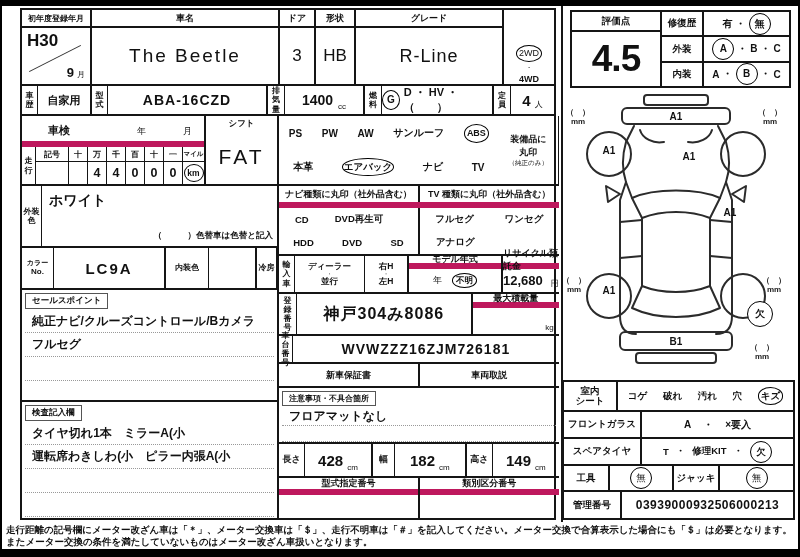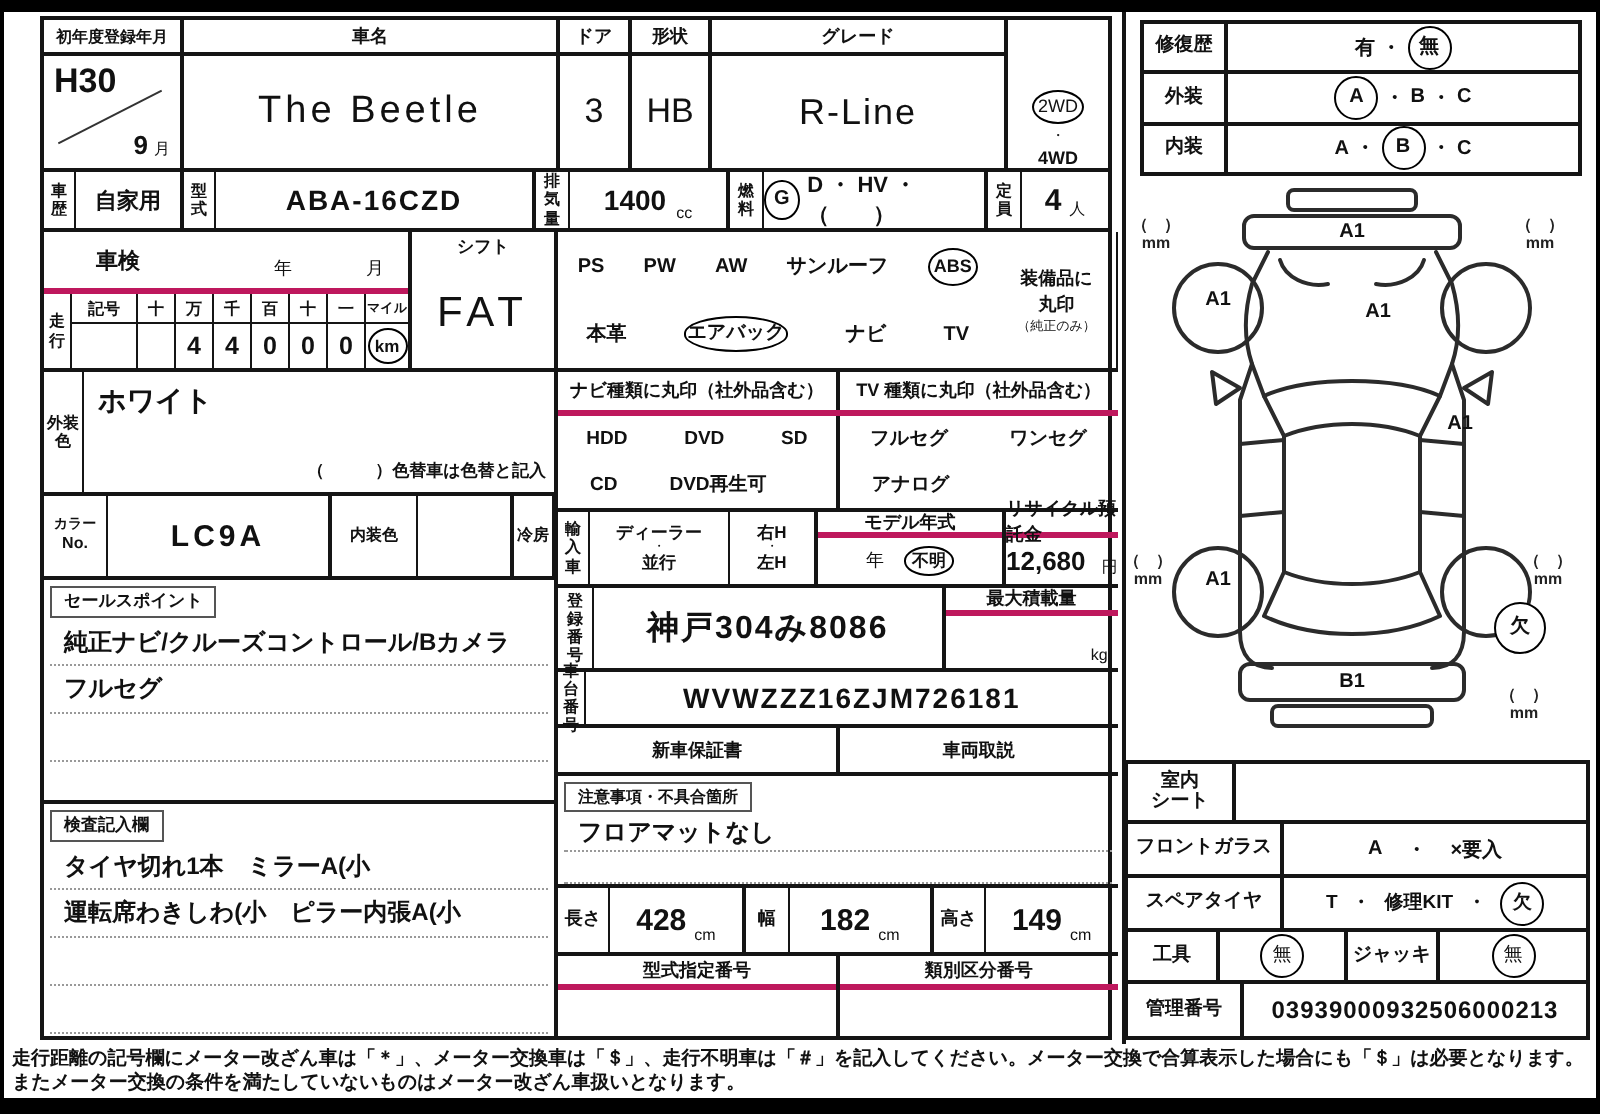--- a/index.html
+++ b/index.html
@@ -2,21 +2,21 @@
 <html><head>
 <meta charset="utf-8">
 <style>
 *{box-sizing:border-box;margin:0;padding:0}
 html,body{width:800px;height:557px}
 body{position:relative;background:#fff;font-family:"Liberation Sans","DejaVu Sans",sans-serif;color:#111;overflow:hidden}
 .bar{position:absolute;left:0;width:800px;background:#000}
 .edge{position:absolute;top:0;height:557px;width:2px;background:#000}
 
 .bR{border-right:2px solid #151515}.bR1{border-right:1px solid #151515}
-.bB{border-bottom:2px solid #151515}.bB1{border-bottom:3px solid #be185d}
+.bB{border-bottom:2px solid #151515}.bB1{border-bottom:6px solid #be185d}
 .cen{display:flex;align-items:center;justify-content:center}
 .col{display:flex;flex-direction:column}
 .lab{font-size:9px;font-weight:700;display:flex;align-items:center;justify-content:center;text-align:center;line-height:1.1}
 .nlab{font-size:8px;font-weight:700;text-align:center;line-height:1.15;display:flex;align-items:center;justify-content:center;padding:0 1px}
 .circ{display:inline-flex;align-items:center;justify-content:center;border:1.5px solid #000;border-radius:50%;line-height:1}
 .tag{display:inline-block;border:1px solid #555;font-size:8.5px;font-weight:700;padding:1px 6px;margin:3px 0 1px 3px}
 .wline{border-bottom:1px dotted #999;font-size:12px;font-weight:700;display:flex;align-items:center;padding-left:7px;margin:0 3px}
 
 .ltable{position:absolute;left:20px;top:8px;width:536px;height:512px;border:2px solid #151515;display:flex;flex-direction:column}
 .rowA{height:76px;display:flex;border-bottom:2px solid #151515}
@@ -230,28 +230,28 @@
           <span style="font-size:6.5px">（純正のみ）</span>
         </div>
       </div>
 
       <div style="height:22px;display:flex" class="bB1">
         <div class="theadc bR" style="flex:1">ナビ種類に丸印（社外品含む）</div>
         <div class="theadc" style="flex:1">TV 種類に丸印（社外品含む）</div>
       </div>
       <div style="height:48px;display:flex" class="bB">
         <div class="col bR" style="flex:1">
+          <div class="trow" style="padding-left:16px;gap:26px">
+            <span>CD</span>
+            <span>DVD再生可</span>
+          </div>
           <div class="trow" style="justify-content:space-around">
             <span>HDD</span>
             <span>DVD</span>
             <span>SD</span>
-          </div>
-          <div class="trow" style="padding-left:16px;gap:26px">
-            <span>CD</span>
-            <span>DVD再生可</span>
           </div>
         </div>
         <div class="col" style="flex:1">
           <div class="trow" style="justify-content:space-around">
             <span>フルセグ</span>
             <span>ワンセグ</span>
           </div>
           <div class="trow" style="padding-left:16px">
             <span>アナログ</span>
           </div>
@@ -346,20 +346,24 @@
         </div>
       </div>
 
     </div>
   </div>
 </div>
 
 <div class="rpanel-line"></div>
 
 <div class="ratebox">
+  <div class="col bR" style="width:90px">
+    <div class="theadc bB" style="height:20px;font-size:9.5px">評価点</div>
+    <div class="rate-score">4.5</div>
+  </div>
   <div class="col" style="flex:1">
     <div class="rrow bB">
       <div class="lab bR" style="width:42px;font-size:9.5px">修復歴</div>
       <div class="rval">
         <span>有</span>
         <span>・</span>
         <span class="circ" style="width:22px;height:22px;font-size:10px">無</span>
       </div>
     </div>
     <div class="rrow bB">
@@ -441,20 +445,27 @@
       <div>mm</div>
     </div>
 </div>
 
 <div class="itable">
   <div class="irow bB" style="height:30px">
     <div class="col bR cen" style="width:54px;line-height:1.1">
       <span style="font-size:9.5px;font-weight:700">室内</span>
       <span style="font-size:9.5px;font-weight:700">シート</span>
     </div>
+    <div style="flex:1;display:flex;align-items:center;justify-content:space-around;font-size:9.5px;font-weight:600;padding:0 2px">
+      <span>コゲ</span>
+      <span>破れ</span>
+      <span>汚れ</span>
+      <span>穴</span>
+      <span class="circ" style="padding:3px 2px;font-size:9.5px">キズ</span>
+    </div>
   </div>
   <div class="irow bB" style="height:27px">
     <div class="lab bR" style="width:78px;font-size:9.5px">フロントガラス</div>
     <div class="cen" style="flex:1;gap:12px;font-size:10px;font-weight:600">
       <span>A</span>
       <span>・</span>
       <span>×要入</span>
     </div>
   </div>
   <div class="irow bB" style="height:27px">

